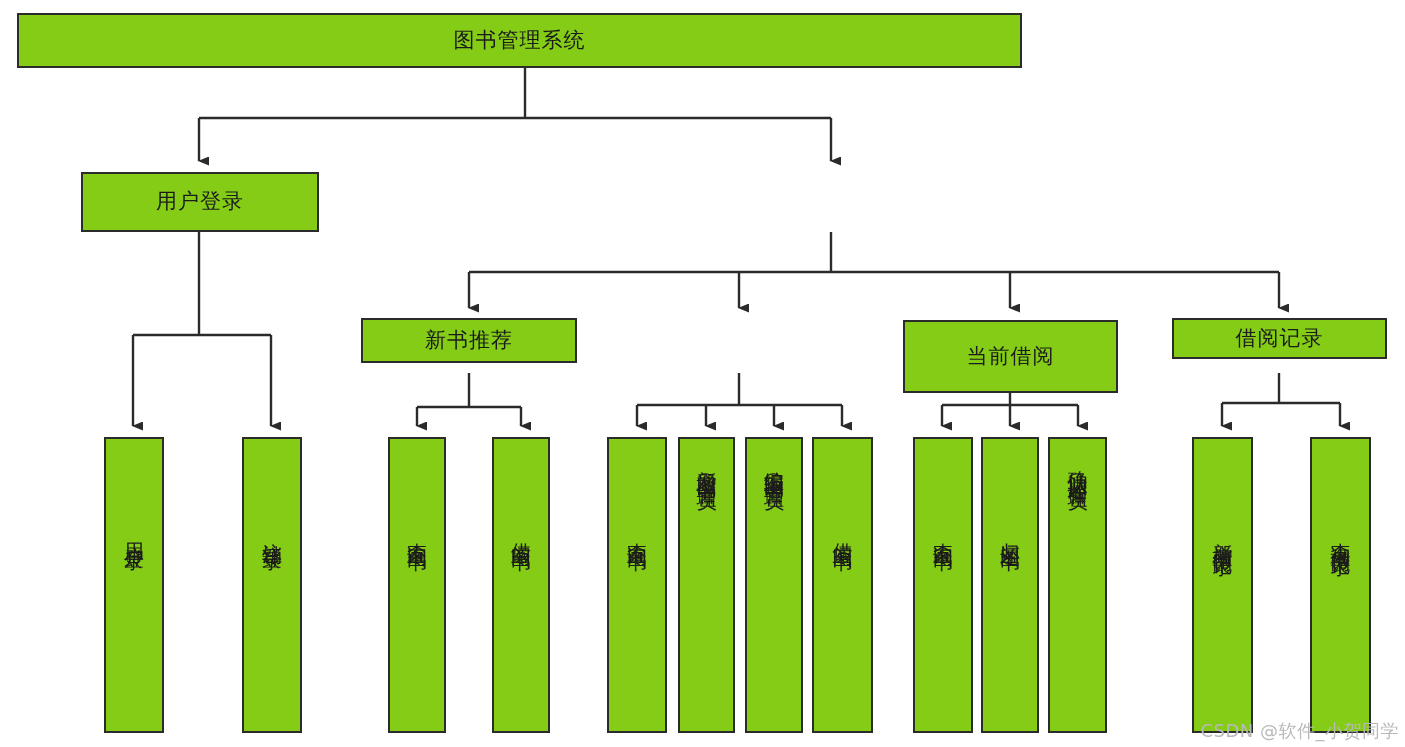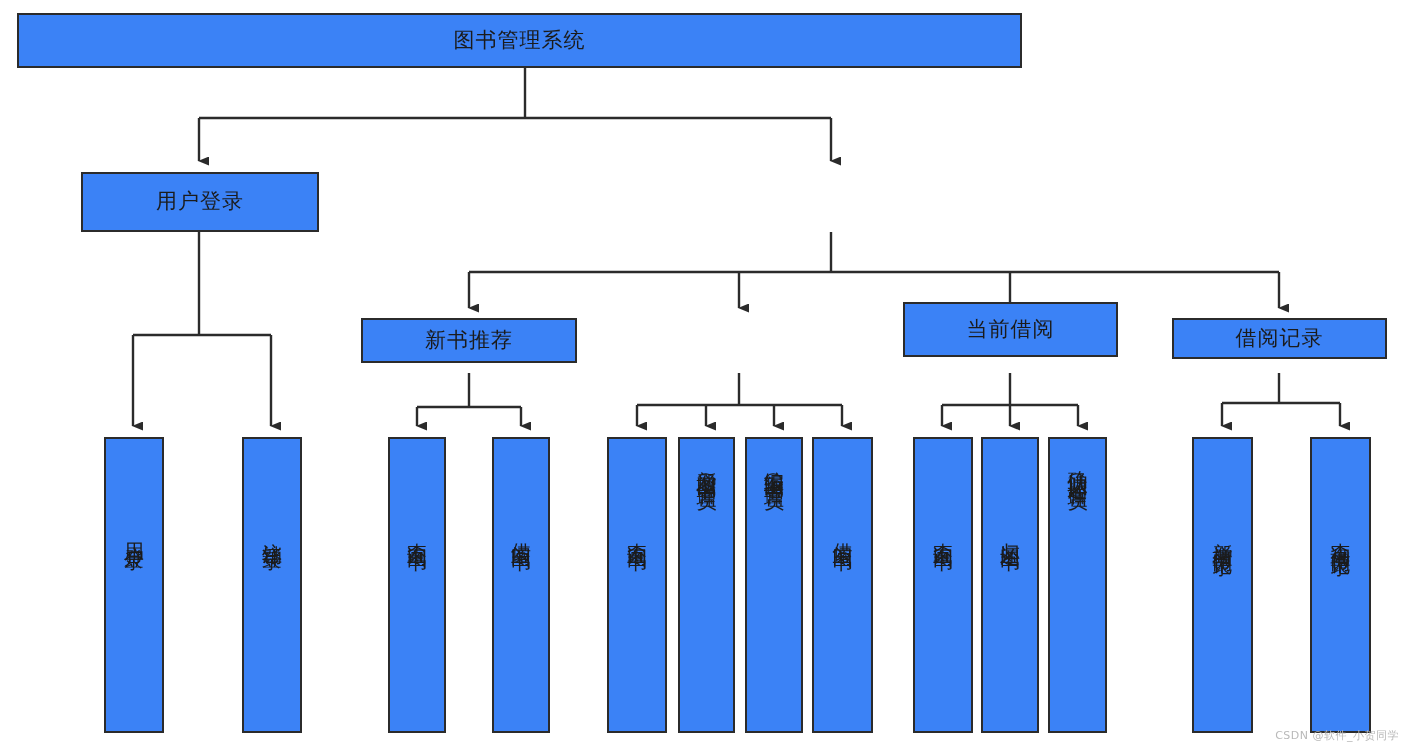--- a/index.html
+++ b/index.html
@@ -22,21 +22,21 @@
     position: absolute;
     left: 0;
     top: 0;
     width: 1405px;
     height: 747px;
     pointer-events: none;
   }
   .node {
     position: absolute;
     box-sizing: border-box;
-    background: #3b82f6;
+    background: #84cc16;
     border: 2px solid #2b2b2b;
     display: flex;
     align-items: center;
     justify-content: center;
     color: #1b1b1b;
   }
   .node.horiz {
     font-size: 21px;
     letter-spacing: 1px;
     line-height: 1.2;
@@ -59,21 +59,21 @@
   .node.vert.mid .vert-text {
     margin-top: 78px;
   }
   .node.vert.tall .vert-text {
     margin-top: 6px;
   }
   .watermark {
     position: absolute;
     right: 6px;
     bottom: 4px;
-    font-size: 11px;
+    font-size: 18px;
     color: #b9b9b9;
     letter-spacing: 0.5px;
     white-space: nowrap;
   }
 </style>
 </head>
 <body>
 
 <div id="diagram-root">
 
@@ -131,21 +131,21 @@
     <span>图书管理系统</span>
   </div>
 
   <div class="node horiz" style="left:81px; top:172px; width:238px; height:60px;">
     <span>用户登录</span>
   </div>
 
   <div class="node horiz" style="left:361px; top:318px; width:216px; height:45px;">
     <span>新书推荐</span>
   </div>
-  <div class="node horiz" style="left:903px; top:302px; width:215px; height:55px;">
+  <div class="node horiz" style="left:903px; top:320px; width:215px; height:73px;">
     <span>当前借阅</span>
   </div>
   <div class="node horiz" style="left:1172px; top:318px; width:215px; height:41px;">
     <span>借阅记录</span>
   </div>
 
   <div class="node vert mid" style="left:104px; top:437px; width:60px; height:296px;">
     <span class="vert-text">用户登录</span>
   </div>
   <div class="node vert mid" style="left:242px; top:437px; width:60px; height:296px;">

